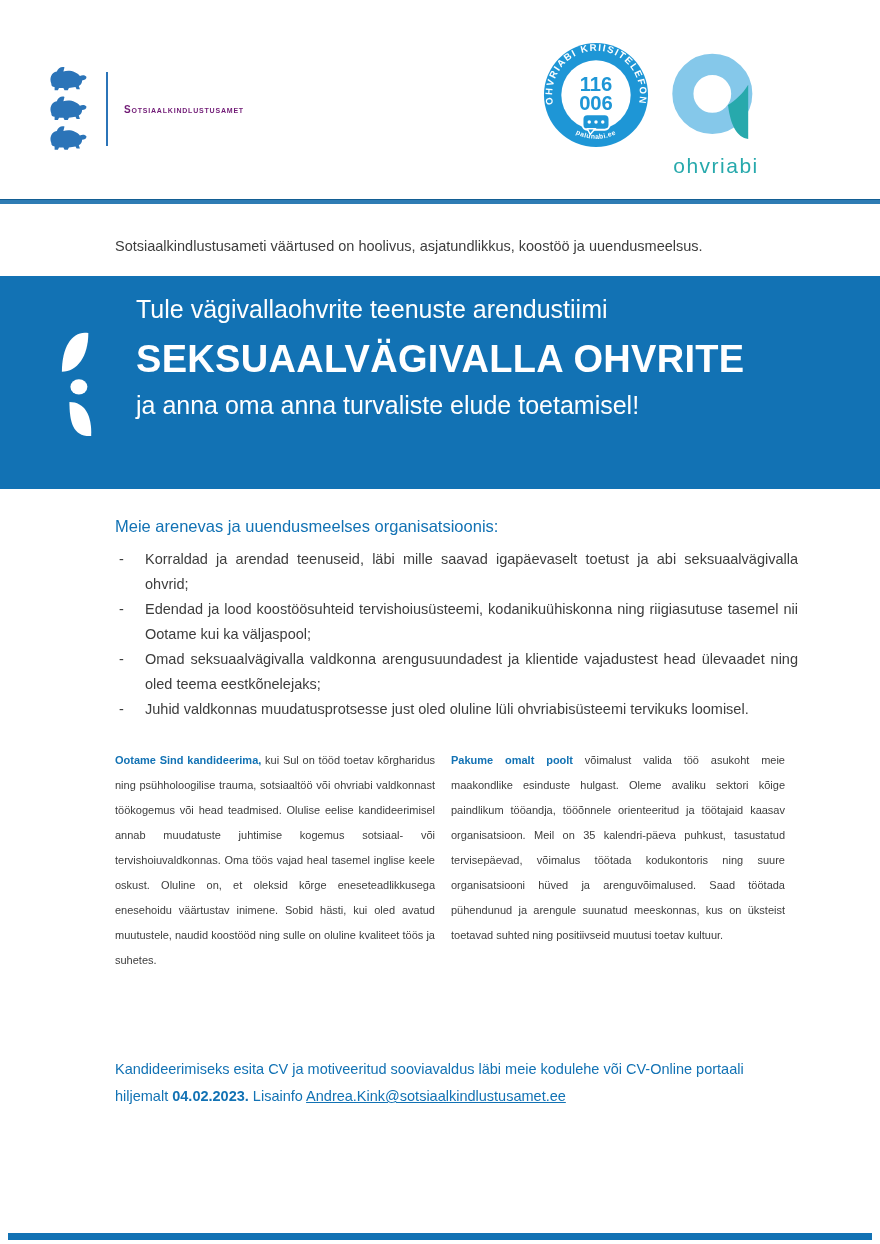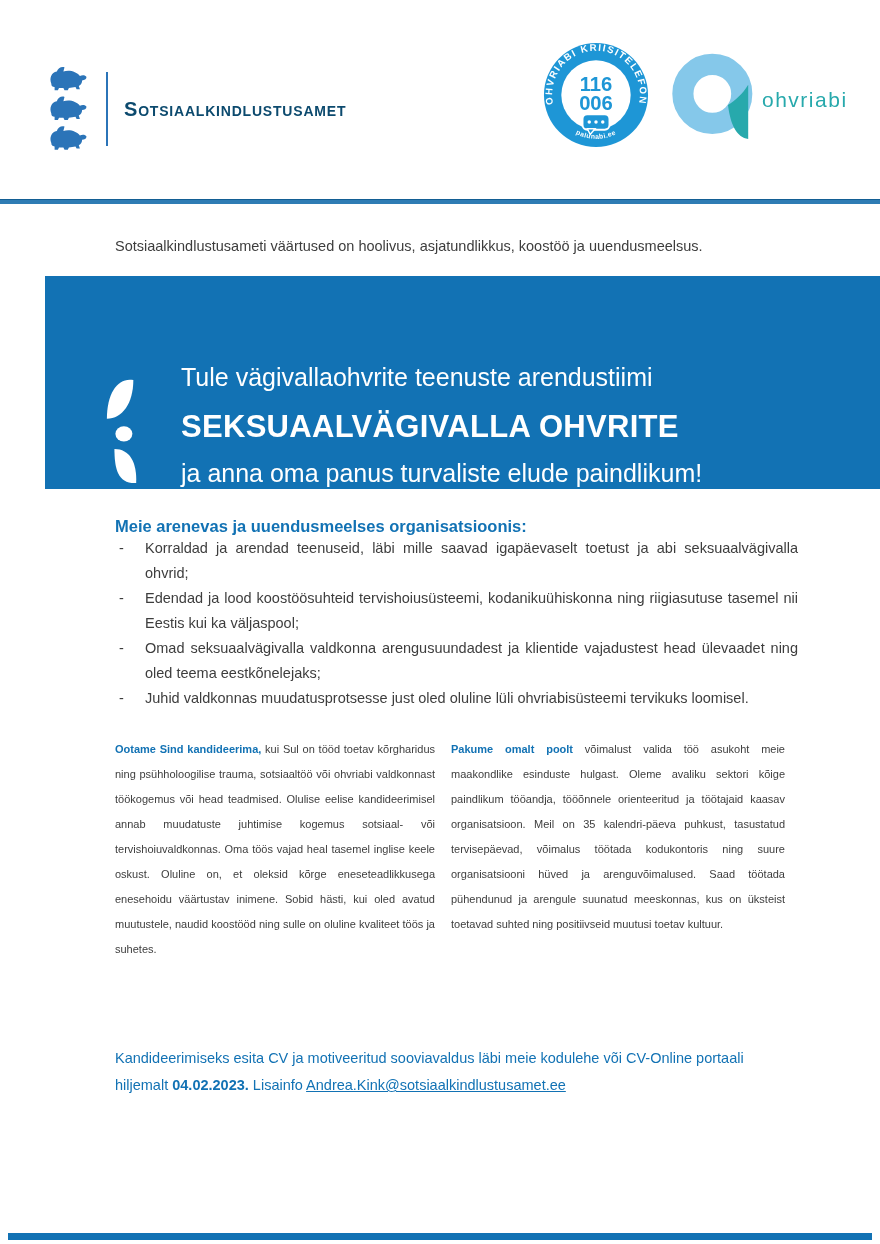--- a/index.html
+++ b/index.html
@@ -15,49 +15,49 @@
   body{font-family:"Liberation Sans","DejaVu Sans",sans-serif;}
   .page{
     position:relative;width:880px;height:1244px;margin:0 auto;
     background:#ffffff;overflow:hidden;color:var(--text-gray);
   }
   
   .header{position:relative;height:199px;}
   .org-logo{position:absolute;left:48px;top:66px;display:flex;align-items:center;}
   .logo-rule{width:2px;height:74px;background:#2b74b8;margin:0 16px 0 14px;}
   .org-name{
-    font-variant:small-caps;font-weight:600;font-size:20px;letter-spacing:.8px;
-    color:#0c4a6e;
+    font-variant:small-caps;font-weight:600;font-size:10px;letter-spacing:.8px;
+    color:#701a75;
   }
   .header-right{position:absolute;left:543px;top:42px;display:flex;gap:21px;align-items:flex-start;}
-  .ohvriabi-logo{display:flex;flex-direction:row;align-items:center;margin-top:4px;}
+  .ohvriabi-logo{display:flex;flex-direction:column;align-items:center;margin-top:4px;}
   .ohvriabi-word{font-size:21px;letter-spacing:1.5px;color:var(--teal);font-weight:500;margin-top:4px;}
   .fill-badge{fill:var(--badge-blue);}
   .fill-white{fill:#ffffff;}
   .fill-teal{fill:var(--teal);}
   .fill-lion{fill:#2b74b8;}
   .stroke-light{stroke:var(--light-blue);}
   .top-rule{height:5px;background:var(--rule-blue);border-top:1px solid #135e94;}
   
   .intro{padding:32px 85px 0 115px;font-size:14.5px;line-height:1.38;color:var(--text-gray);}
   .intro p{margin-bottom:20px;}
   .intro p:last-child{margin-bottom:0;}
   
   .banner{
     margin-top:20px;height:213px;background:var(--brand-blue);
-    display:flex;align-items:flex-end;padding:18px 30px 0 60px;color:#fff;margin-left:45px;
+    display:flex;align-items:flex-start;padding:18px 30px 0 60px;color:#fff;
   }
   .banner-mark{margin-top:32px;margin-right:42px;flex:0 0 auto;}
   .banner-line{font-size:25px;font-weight:400;line-height:1.25;}
-  .banner-title{font-size:31px;font-weight:700;line-height:44px;letter-spacing:.3px;}
+  .banner-title{font-size:38px;font-weight:700;line-height:44px;letter-spacing:.3px;}
   .banner .banner-line.first{margin-bottom:12px;}
   .banner .banner-line.last{margin-top:9px;}
   
   .org-section{padding:28px 82px 0 115px;}
-  .org-section h2{font-size:16.5px;font-weight:700;color:var(--brand-blue);margin-bottom:0;}
+  .org-section h2{font-size:16.5px;font-weight:400;color:var(--brand-blue);margin-bottom:11px;}
   .bullet{display:flex;font-size:14.5px;line-height:1.72;}
   .bullet .dash{flex:0 0 30px;padding-left:4px;}
   .bullet p{flex:1;text-align:justify;}
   
   .columns{padding:26px 95px 0 115px;display:grid;grid-template-columns:320px 1fr;gap:16px;}
   .col{font-size:11px;line-height:25px;text-align:justify;white-space:pre-wrap;}
   .lead{font-weight:700;color:var(--brand-blue);}
   
   .apply{padding:30px 95px 0 115px;font-size:14.5px;line-height:1.85;color:var(--brand-blue);white-space:pre-wrap;}
   .apply strong{font-weight:700;}
@@ -130,33 +130,33 @@
 
   <section class="banner">
     <svg class="banner-mark" width="34" height="116" viewBox="0 0 36 118" aria-hidden="true">
       <path d="M2,46 C2,18 14,2 30,5 C30,30 18,46 2,46 Z" class="fill-white"></path>
       <ellipse cx="20" cy="62" rx="9" ry="8" class="fill-white"></ellipse>
       <path d="M10,78 C26,78 34,92 33,114 C14,115 10,100 10,78 Z" class="fill-white"></path>
     </svg>
     <div class="banner-text">
       <div class="banner-line first">Tule vägivallaohvrite teenuste arendustiimi</div>
       <div class="banner-title">SEKSUAALVÄGIVALLA OHVRITE</div>
-      <div class="banner-line last">ja anna oma panus turvaliste elude paindlikum!</div>
+      <div class="banner-line last">ja anna oma anna turvaliste elude toetamisel!</div>
     </div>
   </section>
 
   <section class="org-section">
     <h2>Meie arenevas ja uuendusmeelses organisatsioonis:</h2>
     <div class="bullet">
       <span class="dash">-</span>
       <p>Korraldad ja arendad teenuseid, läbi mille saavad igapäevaselt toetust ja abi seksuaalvägivalla ohvrid;</p>
     </div>
     <div class="bullet">
       <span class="dash">-</span>
-      <p>Edendad ja lood koostöösuhteid tervishoiusüsteemi, kodanikuühiskonna ning riigiasutuse tasemel nii Eestis kui ka väljaspool;</p>
+      <p>Edendad ja lood koostöösuhteid tervishoiusüsteemi, kodanikuühiskonna ning riigiasutuse tasemel nii Ootame kui ka väljaspool;</p>
     </div>
     <div class="bullet">
       <span class="dash">-</span>
       <p>Omad seksuaalvägivalla valdkonna arengusuundadest ja klientide vajadustest head ülevaadet ning oled teema eestkõnelejaks;</p>
     </div>
     <div class="bullet">
       <span class="dash">-</span>
       <p>Juhid valdkonnas muudatusprotsesse just oled oluline lüli ohvriabisüsteemi tervikuks loomisel.</p>
     </div>
   </section>

